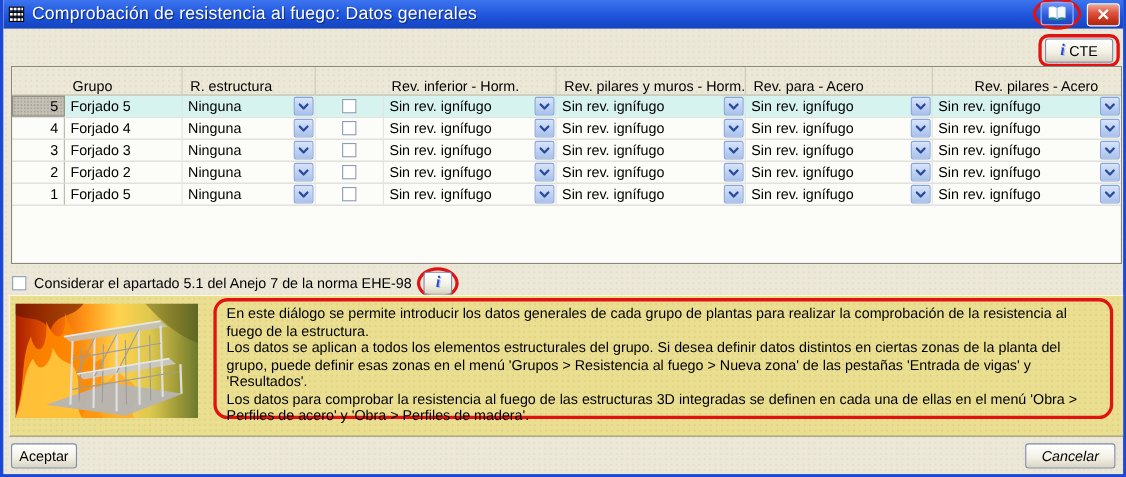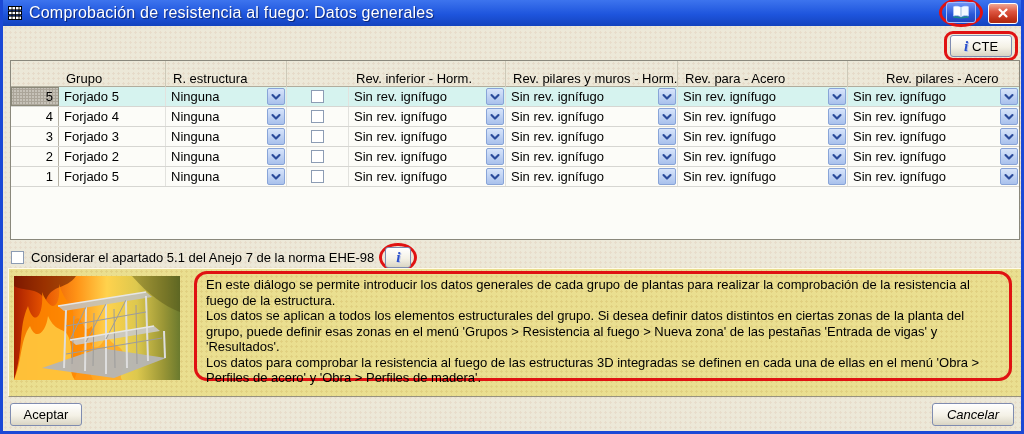--- a/index.html
+++ b/index.html
@@ -78,21 +78,21 @@
     background:#eadf90; border:1px solid; border-color:#fffbe8 #97937e #97937e #fffbe8;
     background-image:radial-gradient(rgba(170,120,40,.14) 1px, transparent 1.2px); background-size:5px 5px;
   }
   .fire-img{position:absolute; left:5px; top:7px; width:166px; height:104px; display:block;}
   .panel-annot{
     position:absolute; left:185px; top:2px; right:9px; height:101px;
     border:3px solid #e01212; border-radius:13px; padding:3px 6px 0 9px; box-sizing:content-box;
   }
   .panel-text{font-size:13px; line-height:15.5px; color:#000;}
   
-  .accept-btn{position:absolute; left:7px; top:403px; width:72px; height:23px;}
+  .accept-btn{position:absolute; left:7px; top:403px; width:60px; height:23px;}
   .cancel-btn{position:absolute; right:7px; top:403px; width:82px; height:23px;font-style:italic;}
 </style>
 </head>
 <body>
 
 <div class="window">
 
   <div class="titlebar">
     <span class="app-icon">
       <svg viewBox="0 0 17 17" width="17" height="17">

